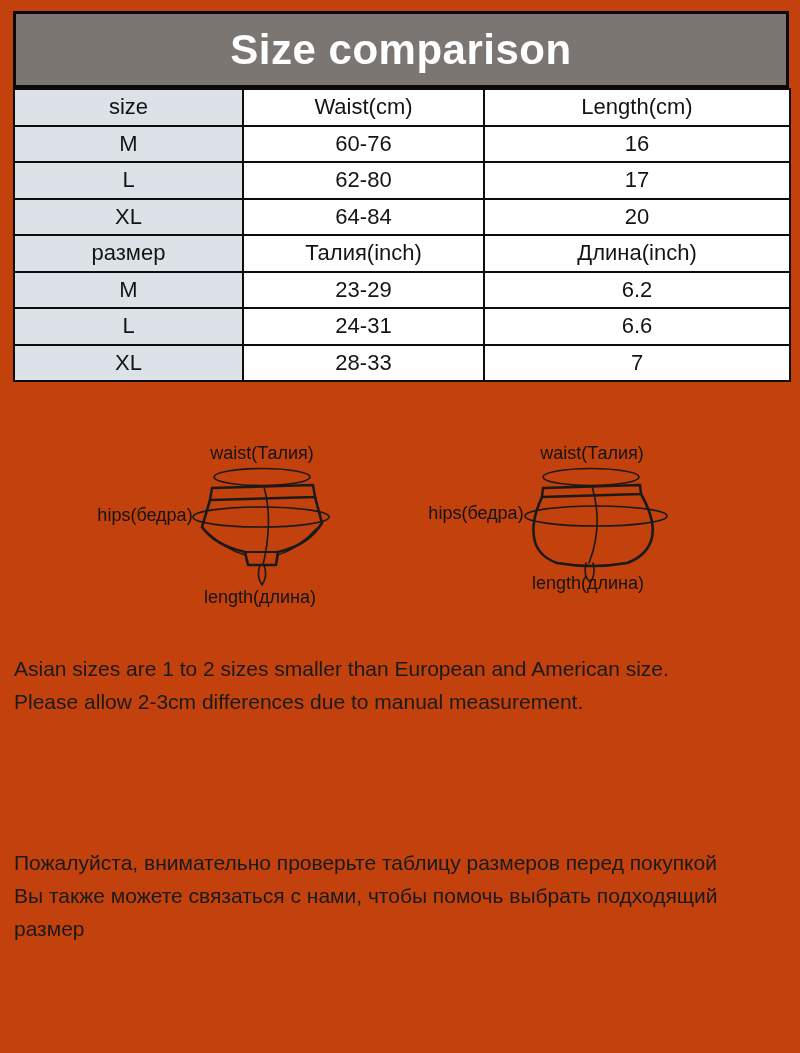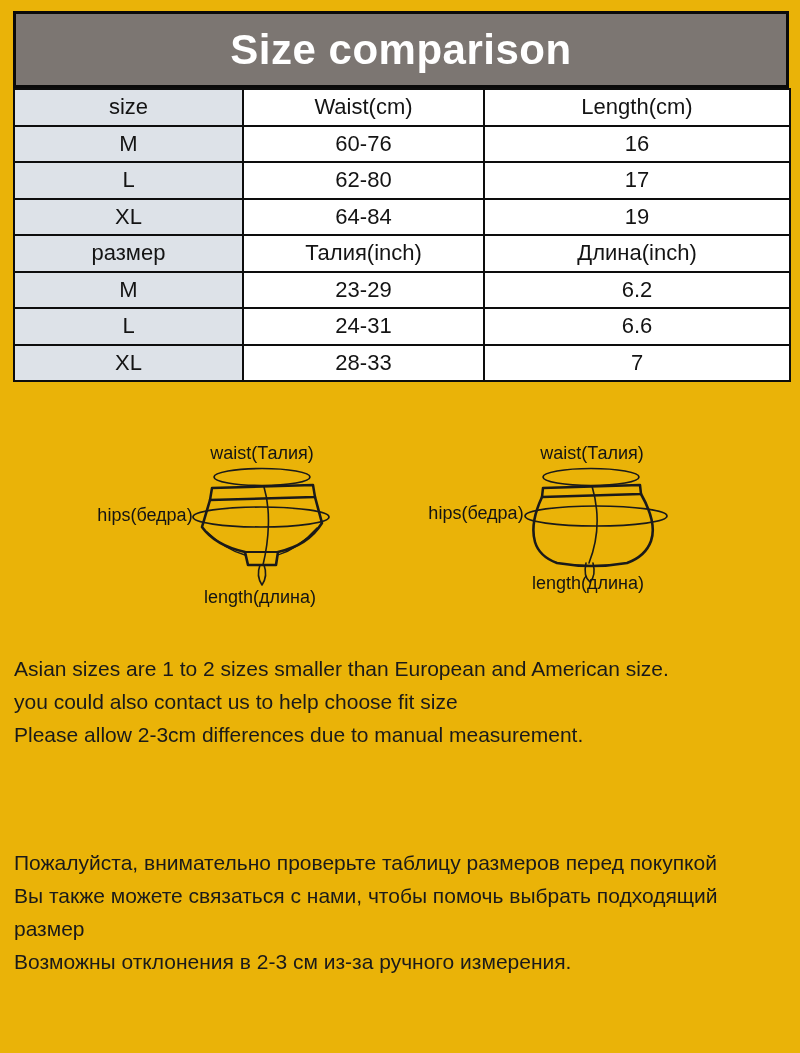--- a/index.html
+++ b/index.html
@@ -1,21 +1,21 @@
 <!DOCTYPE html>
 <html><head>
 <meta charset="utf-8">
 <style>
   * { margin: 0; padding: 0; box-sizing: border-box; }
   html, body { background: #ffffff; }
   .page {
     position: relative;
     width: 800px;
     height: 1053px;
-    background: #eab308;
+    background: #c2410c;
     font-family: "Liberation Sans", "DejaVu Sans", sans-serif;
     color: #141414;
     overflow: hidden;
   }
   .banner {
     position: absolute;
     left: 13px; top: 11px;
     width: 776px; height: 77px;
     background: #7c7672;
     border: 3px solid #0a0a0a;
@@ -106,21 +106,21 @@
         <td>16</td>
       </tr>
       <tr>
         <td class="c1">L</td>
         <td>62-80</td>
         <td>17</td>
       </tr>
       <tr>
         <td class="c1">XL</td>
         <td>64-84</td>
-        <td>19</td>
+        <td>20</td>
       </tr>
       <tr>
         <td class="c1">размер</td>
         <td>Талия(inch)</td>
         <td>Длина(inch)</td>
       </tr>
       <tr>
         <td class="c1">M</td>
         <td>23-29</td>
         <td>6.2</td>
@@ -168,24 +168,22 @@
         <path d="M 186 123 C 184 132, 186 139, 190 142 C 194 138, 195 131, 193 123" stroke-width="1.6"></path>
       </g>
     </svg>
   </div>
   <div class="dg-label lbl-waist-r">waist(Талия)</div>
   <div class="dg-label lbl-hips-r">hips(бедра)</div>
   <div class="dg-label lbl-length-r">length(длина)</div>
 
   <div class="notes notes-en">
     <div class="note-line">Asian sizes are 1 to 2 sizes smaller than European and American size.</div>
-    <div class="note-line">you could also contact us to help choose fit size</div>
     <div class="note-line">Please allow 2-3cm differences due to manual measurement.</div>
   </div>
 
   <div class="notes notes-ru">
     <div class="note-line">Пожалуйста, внимательно проверьте таблицу размеров перед покупкой</div>
     <div class="note-line">Вы также можете связаться с нами, чтобы помочь выбрать подходящий</div>
     <div class="note-line">размер</div>
-    <div class="note-line">Возможны отклонения в 2-3 см из-за ручного измерения.</div>
   </div>
 
 </div>
 
 </body></html>

